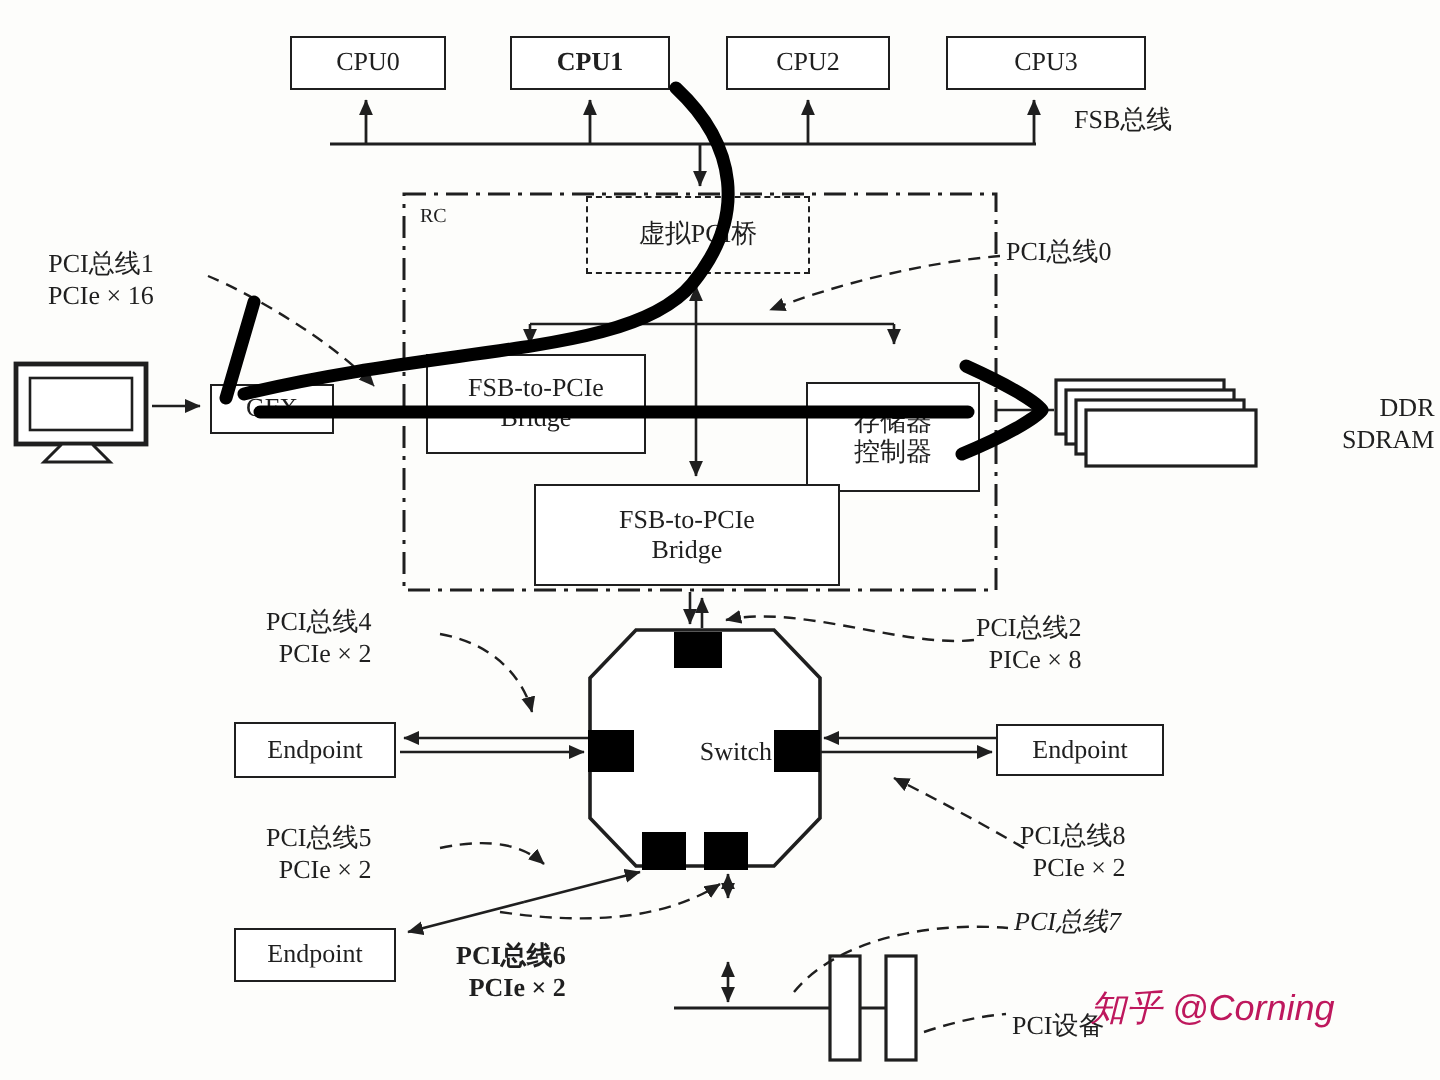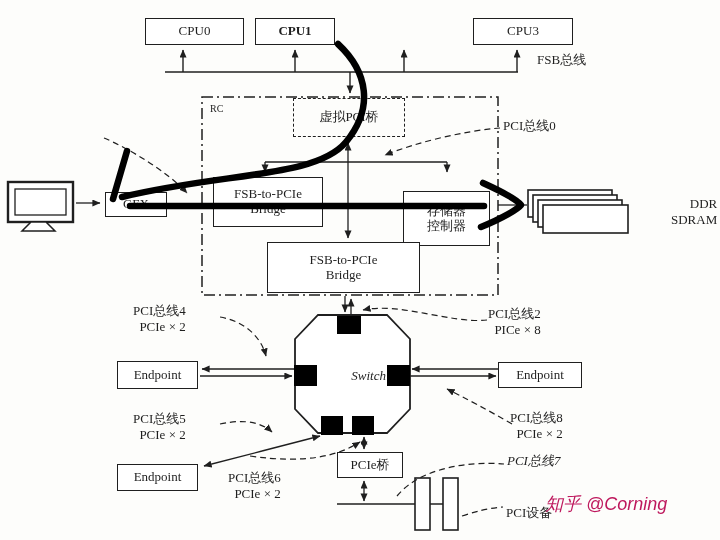--- a/index.html
+++ b/index.html
@@ -114,25 +114,28 @@
       <path d="M487,320 C452,324 400,302 363,310" marker-end="url(#ah)"></path>
       <path d="M220,317 C248,322 262,340 266,356" marker-end="url(#ah)"></path>
       <path d="M220,424 C248,418 263,424 272,432" marker-end="url(#ah)"></path>
       <path d="M250,456 C305,464 338,456 360,442" marker-end="url(#ah)"></path>
       <path d="M512,424 C488,410 463,397 447,389" marker-end="url(#ah)"></path>
       <path d="M397,496 C420,468 468,461 504,464"></path>
       <path d="M462,516 C477,511 490,508 503,507"></path>
     </g>
   </svg>
 
-  <div class="box" style="left:145px;top:18px;width:99px;height:27px;">
+  <div class="box" style="left:145px;top:18px;width:78px;height:27px;">
       <span class="bl">CPU0</span>
     </div>
   <div class="box" style="left:255px;top:18px;width:80px;height:27px;font-weight:bold;">
       <span class="bl">CPU1</span>
+    </div>
+  <div class="box" style="left:363px;top:18px;width:82px;height:27px;">
+      <span class="bl">CPU2</span>
     </div>
   <div class="box" style="left:473px;top:18px;width:100px;height:27px;">
       <span class="bl">CPU3</span>
     </div>
 
   <div class="lbl" style="left:537px;top:52px;">
     <span class="bl">FSB总线</span>
     </div>
 
   <div class="lbl" style="left:210px;top:103px;font-size:10px;">
@@ -155,59 +158,60 @@
 
   <div class="box" style="left:267px;top:242px;width:153px;height:51px;">
     <span class="bl">FSB-to-PCIe</span>
     <span class="bl">Bridge</span>
     </div>
 
   <div class="box" style="left:105px;top:192px;width:62px;height:25px;">
     <span class="bl">GFX</span>
     </div>
 
-  <div class="lbl" style="left:316px;top:368px;width:70px;font-style:italic;">
+  <div class="lbl" style="left:316px;top:368px;width:70px;">
     <span class="bl">Switch</span>
     </div>
 
   <div class="box" style="left:117px;top:361px;width:81px;height:28px;">
     <span class="bl">Endpoint</span>
     </div>
   <div class="box" style="left:498px;top:362px;width:84px;height:26px;">
     <span class="bl">Endpoint</span>
     </div>
   <div class="box" style="left:117px;top:464px;width:81px;height:27px;">
     <span class="bl">Endpoint</span>
     </div>
 
-  <div class="box" style="left:337px;top:452px;width:66px;height:26px;">
-    <span class="bl">PCIe桥</span>
-    </div>
 
   <div class="lbl" style="left:671px;top:196px;">
     <span class="bl">DDR</span>
     <span class="bl">SDRAM</span>
     </div>
 
   <div class="lbl" style="left:503px;top:118px;">
     <span class="bl">PCI总线0</span>
     </div>
+  <div class="lbl" style="left:24px;top:124px;">
+    <span class="bl">PCI总线1</span>
+    <span class="bl">PCIe × 16</span>
+    </div>
   <div class="lbl" style="left:488px;top:306px;">
     <span class="bl">PCI总线2</span>
     <span class="bl">PICe × 8</span>
     </div>
   <div class="lbl" style="left:133px;top:303px;">
     <span class="bl">PCI总线4</span>
     <span class="bl">PCIe × 2</span>
     </div>
   <div class="lbl" style="left:133px;top:411px;">
     <span class="bl">PCI总线5</span>
     <span class="bl">PCIe × 2</span>
     </div>
-  <div class="lbl" style="left:228px;top:470px;">
+  <div class="lbl" style="left:228px;top:470px;font-weight:bold;">
     <span class="bl">PCI总线6</span>
     <span class="bl">PCIe × 2</span>
     </div>
   <div class="lbl" style="left:507px;top:453px;font-style:italic;">
     <span class="bl">PCI总线7</span>
     </div>
   <div class="lbl" style="left:510px;top:410px;">
     <span class="bl">PCI总线8</span>
     <span class="bl">PCIe × 2</span>
     </div>

